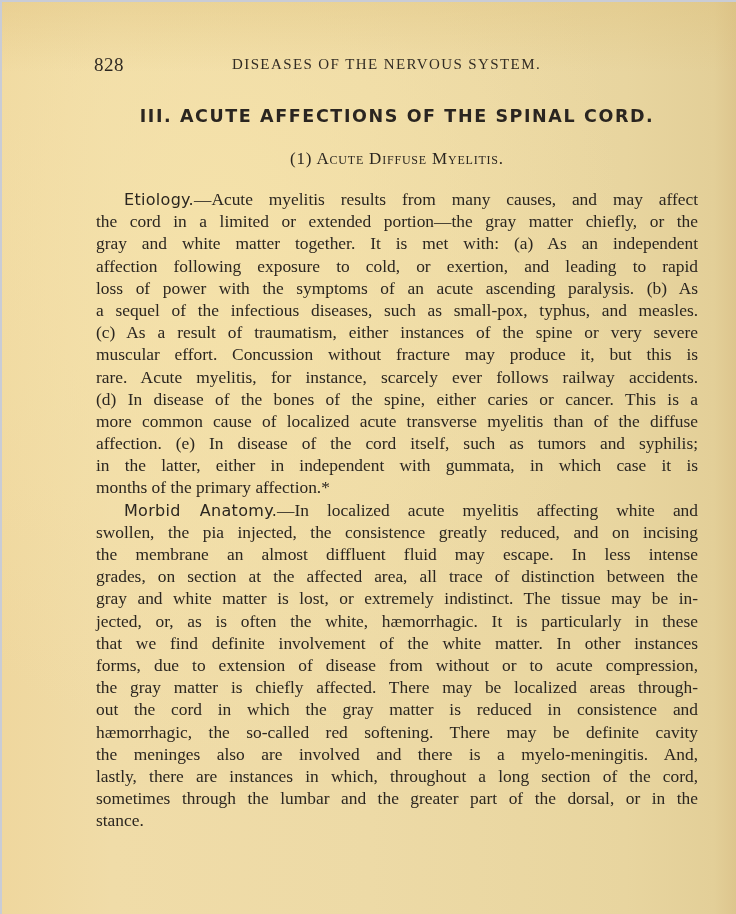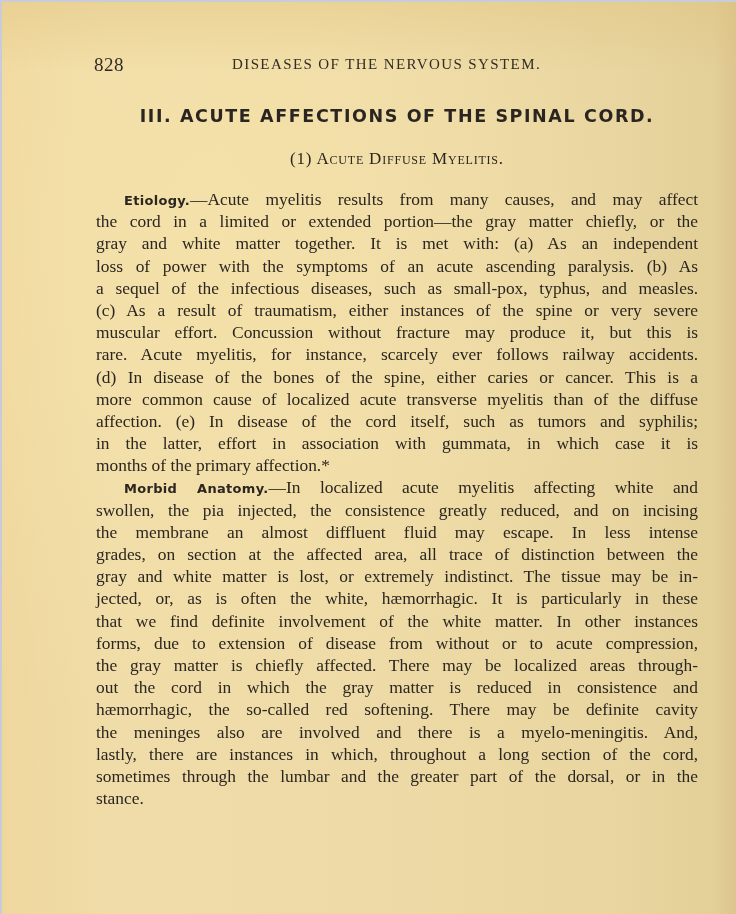--- a/index.html
+++ b/index.html
@@ -93,22 +93,22 @@
       overflow: visible;
     }
     .line.last {
       text-align-last: left;
     }
     .line.indent {
       padding-left: 28px;
     }
     .run-in {
       font-family: "DejaVu Sans", "Liberation Sans", sans-serif;
-      font-weight: bold;
-      font-size: 13px;
+      font-weight: normal;
+      font-size: 16px;
       letter-spacing: 0.3px;
     }
   </style>
 </head>
 <body>
 
 <div class="page">
 
   <div class="running-head">
     <span class="page-number">828</span>
@@ -117,29 +117,30 @@
 
   <div class="section-heading">III. ACUTE AFFECTIONS OF THE SPINAL CORD.</div>
 
   <div class="subsection-heading">(1) Acute Diffuse Myelitis.</div>
 
   <div class="body-text" id="body-text">
       <div>
         <span class="line indent"><span class="run-in">Etiology.</span><span>—Acute myelitis results from many causes, and may affect</span></span>
         <span class="line"><span>the cord in a limited or extended portion—the gray matter chiefly, or the</span></span>
         <span class="line"><span>gray and white matter together.  It is met with: (a) As an independent</span></span>
+        <span class="line"><span>affection following exposure to cold, or exertion, and leading to rapid</span></span>
         <span class="line"><span>loss of power with the symptoms of an acute ascending paralysis.  (b) As</span></span>
         <span class="line"><span>a sequel of the infectious diseases, such as small-pox, typhus, and measles.</span></span>
         <span class="line"><span>(c) As a result of traumatism, either instances of the spine or very severe</span></span>
         <span class="line"><span>muscular effort.  Concussion without fracture may produce it, but this is</span></span>
         <span class="line"><span>rare.  Acute myelitis, for instance, scarcely ever follows railway accidents.</span></span>
         <span class="line"><span>(d) In disease of the bones of the spine, either caries or cancer.  This is a</span></span>
         <span class="line"><span>more common cause of localized acute transverse myelitis than of the diffuse</span></span>
         <span class="line"><span>affection.  (e) In disease of the cord itself, such as tumors and syphilis;</span></span>
-        <span class="line"><span>in the latter, effort in association with gummata, in which case it is</span></span>
+        <span class="line"><span>in the latter, either in independent with gummata, in which case it is</span></span>
         <span class="line last"><span>months of the primary affection.*</span></span>
       </div>
       <div>
         <span class="line indent"><span class="run-in">Morbid Anatomy.</span><span>—In localized acute myelitis affecting white and</span></span>
         <span class="line"><span>swollen, the pia injected, the consistence greatly reduced, and on incising</span></span>
         <span class="line"><span>the membrane an almost diffluent fluid may escape.  In less intense</span></span>
         <span class="line"><span>grades, on section at the affected area, all trace of distinction between the</span></span>
         <span class="line"><span>gray and white matter is lost, or extremely indistinct.  The tissue may be in-</span></span>
         <span class="line"><span>jected, or, as is often the white, hæmorrhagic.  It is particularly in these</span></span>
         <span class="line"><span>that we find definite involvement of the white matter.  In other instances</span></span>

